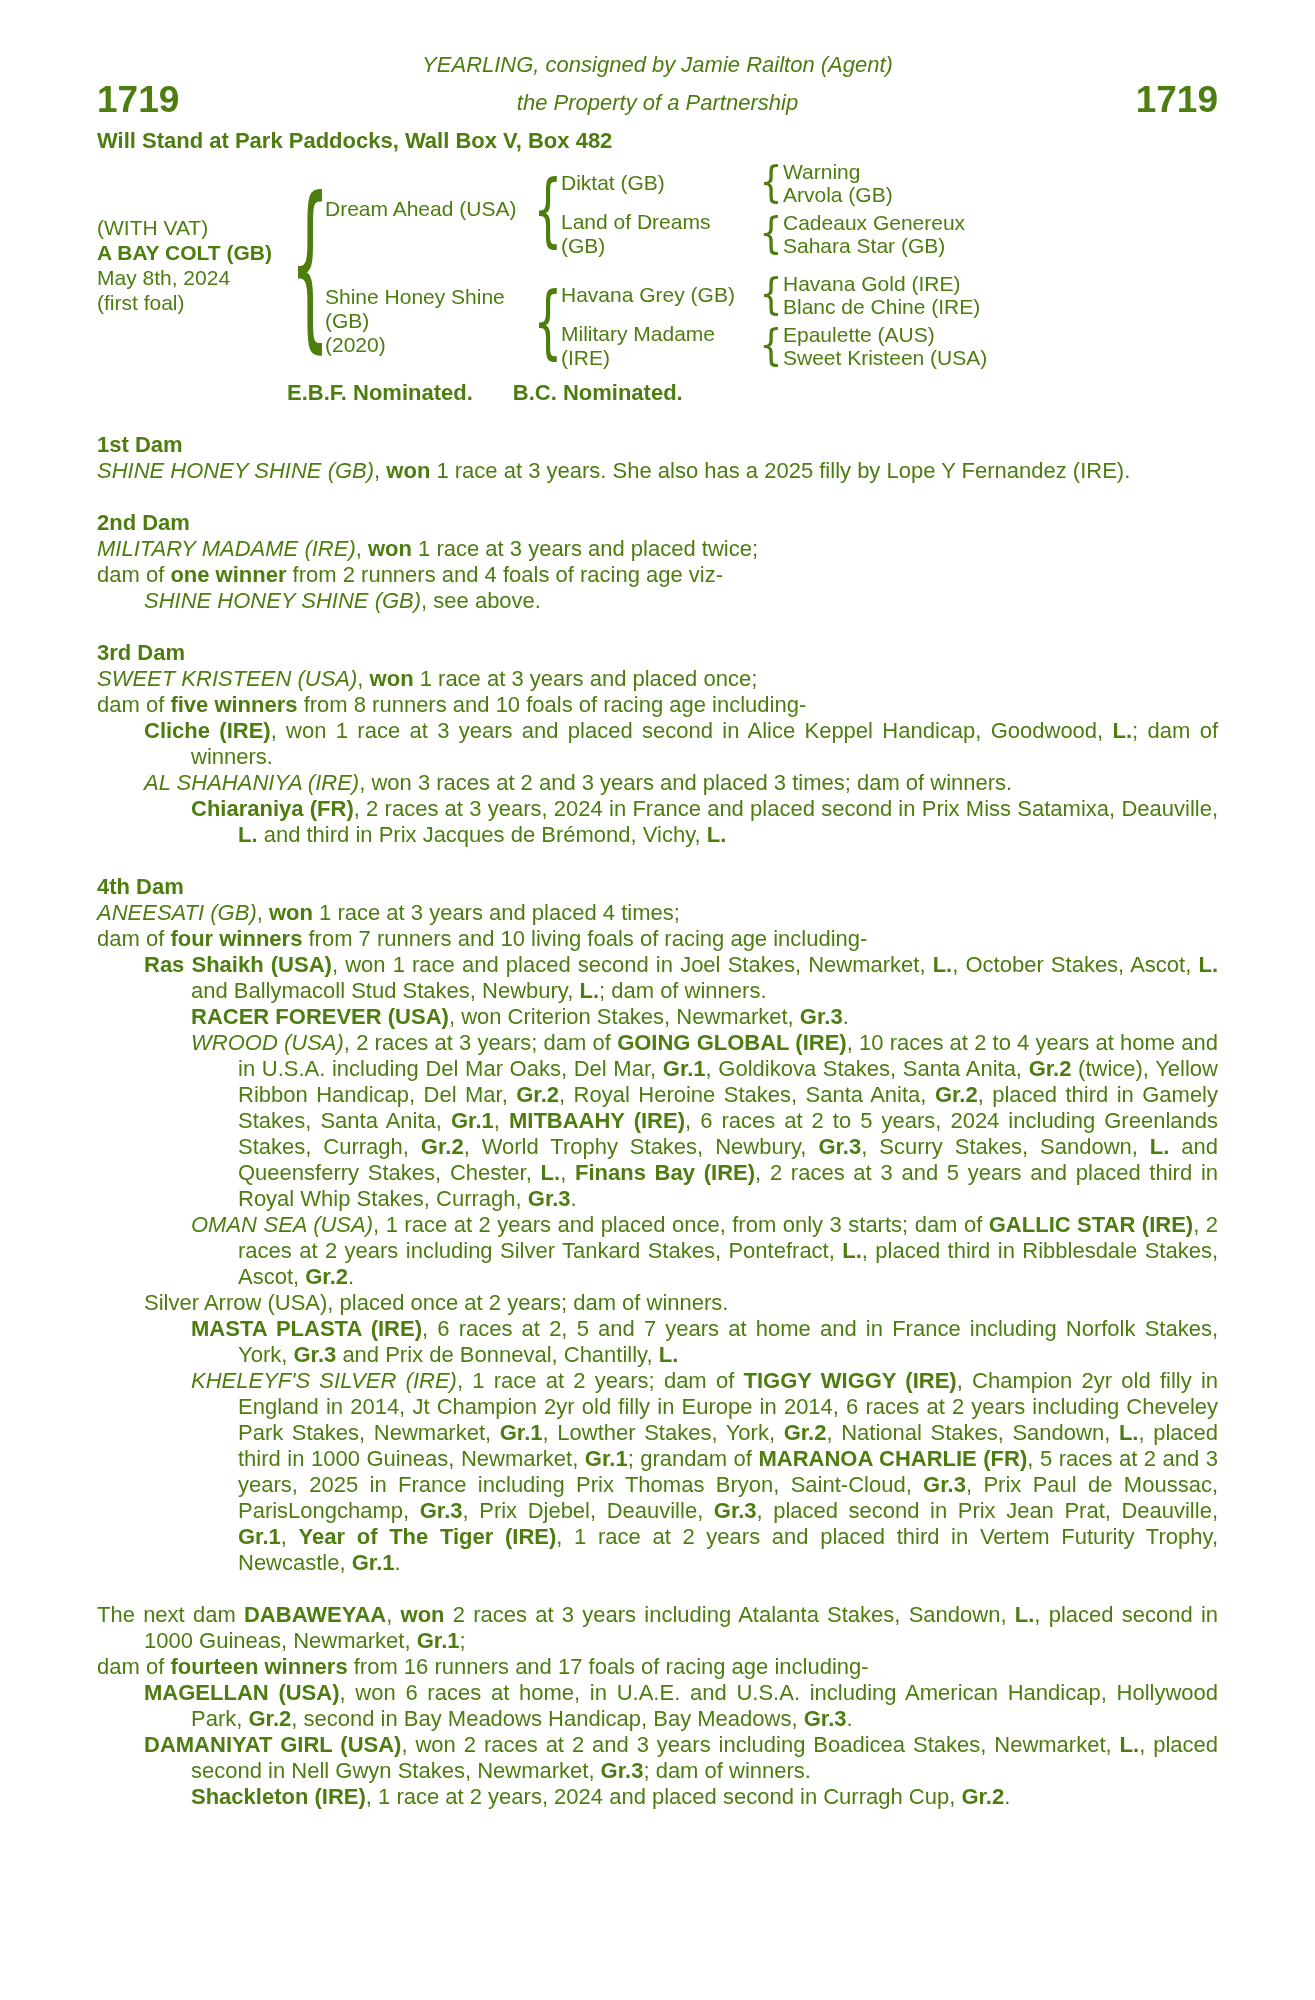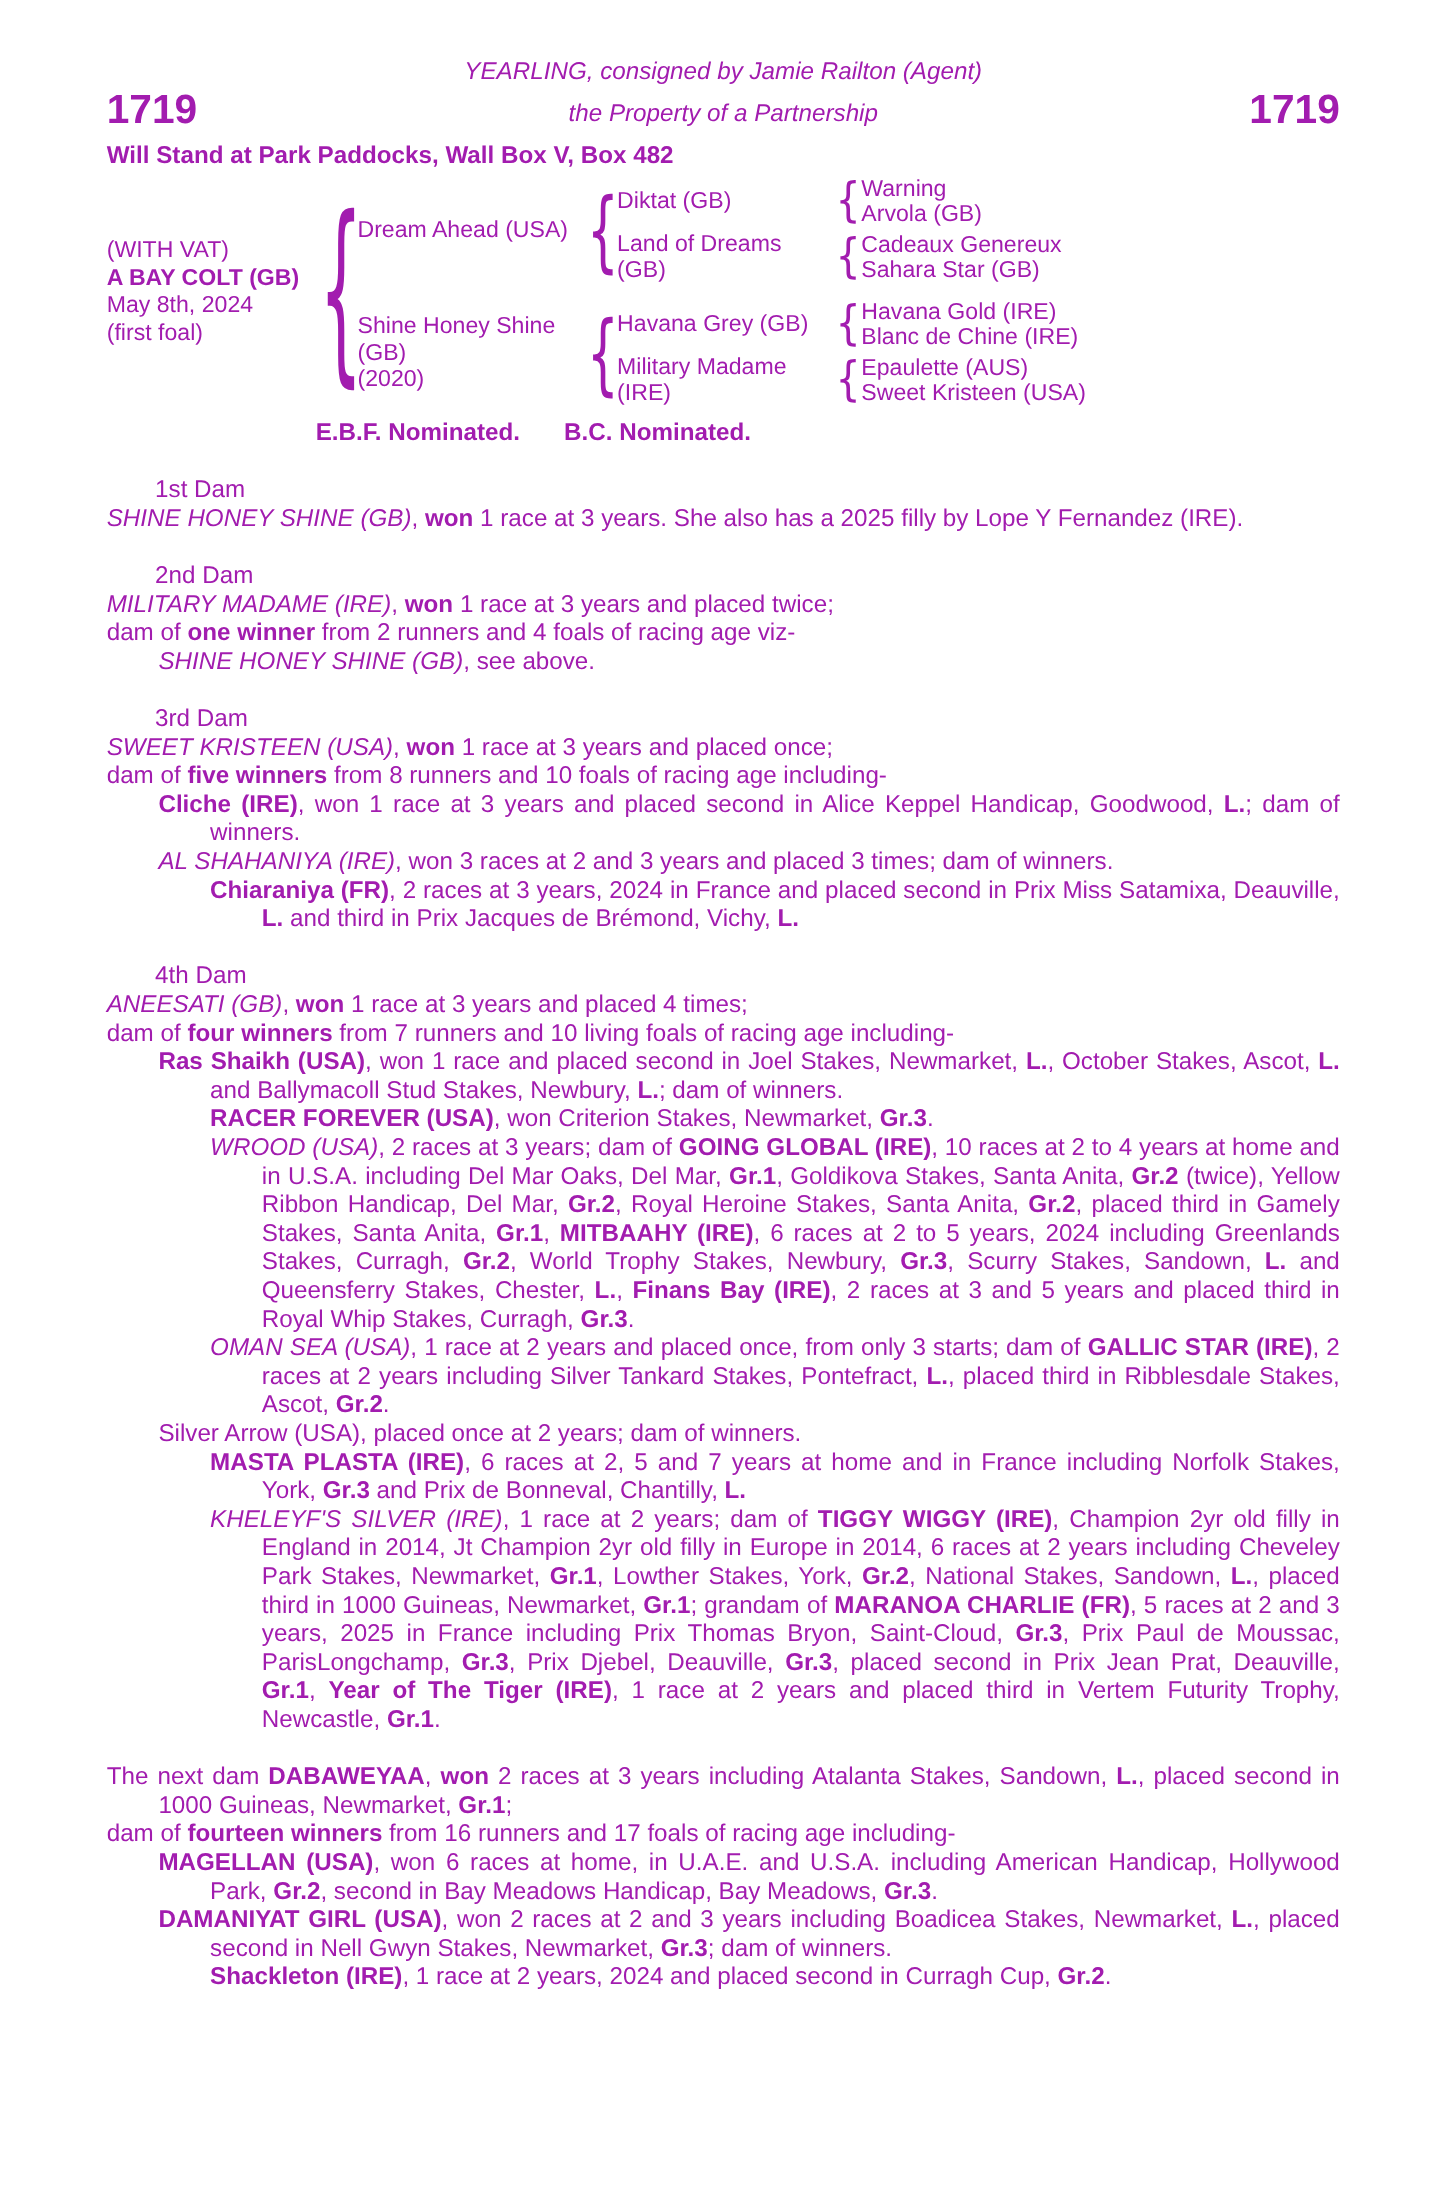--- a/index.html
+++ b/index.html
@@ -2,21 +2,21 @@
 <html><head>
 <meta charset="utf-8">
 <style>
   html,body { margin:0; padding:0; background:#fff; }
   .page {
     position:relative;
     width:1315px; height:1900px;
     box-sizing:border-box;
     padding:52px 97px 0 97px;
     background:#fff;
-    color:#a21caf;
+    color:#4d7c0f;
     font-family:"Liberation Sans", sans-serif;
     font-size:22px;
     line-height:26px;
     overflow:hidden;
   }
   .consign-line { text-align:center; font-style:italic; }
   .lot-row { position:relative; display:flex; justify-content:space-between; align-items:flex-start; margin-top:2px; }
   .lot-number { font-size:37px; font-weight:bold; line-height:40px; }
   .property-line { position:absolute; left:0; right:0; bottom:4px; text-align:center; font-style:italic; }
   .stand-line { font-weight:bold; margin-top:8px; }
@@ -41,21 +41,21 @@
   .gp-row { display:flex; align-items:center; }
   .gp-name { width:198px; }
   .ggp-col { flex:1; display:flex; flex-direction:column; }
   .ggp { line-height:23px; }
 
   .nominations { display:flex; gap:40px; padding-left:190px; margin-top:10px; font-weight:bold; }
 
   
   .sections { margin-top:22px; }
   .section { margin-top:26px; }
-  .sec-heading { font-weight:normal;margin-left:44px; }
+  .sec-heading { font-weight:bold; }
   .para { text-align:justify; }
   .lvl0 { padding-left:47px;  text-indent:-47px; }
   .lvl1 { padding-left:94px;  text-indent:-47px; }
   .lvl2 { padding-left:141px; text-indent:-47px; }
   .seg-n { }
   .seg-b { font-weight:bold; }
   .seg-i { font-style:italic; }
 </style>
 </head>
 <body>

